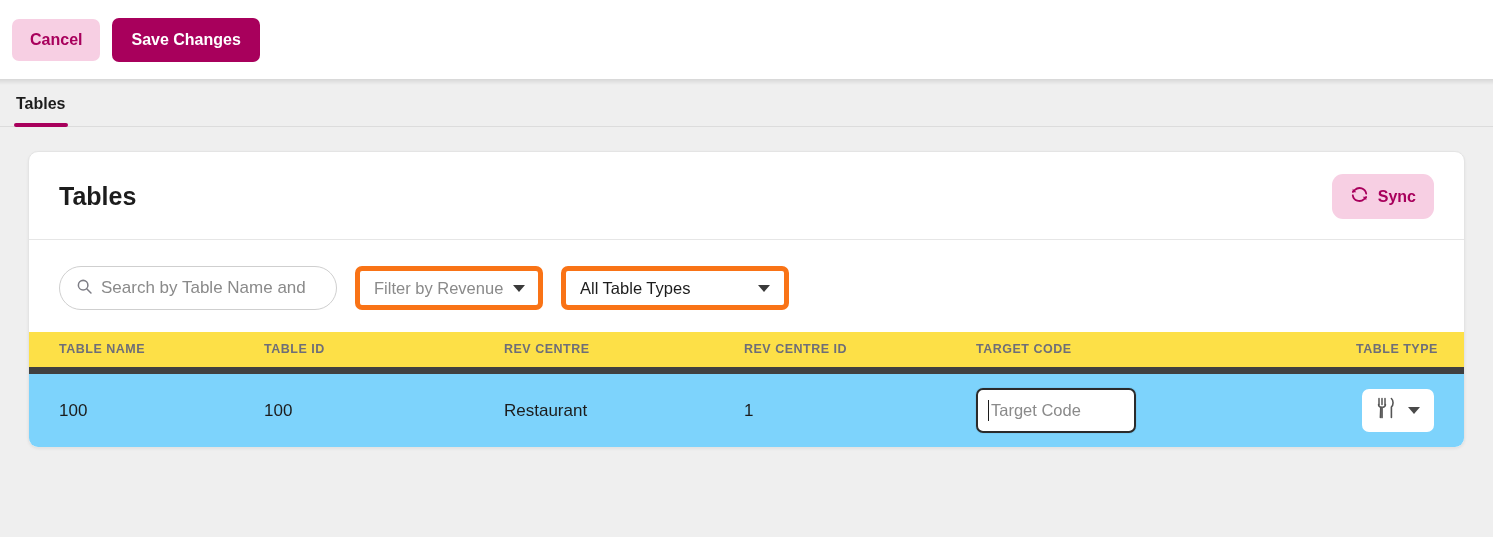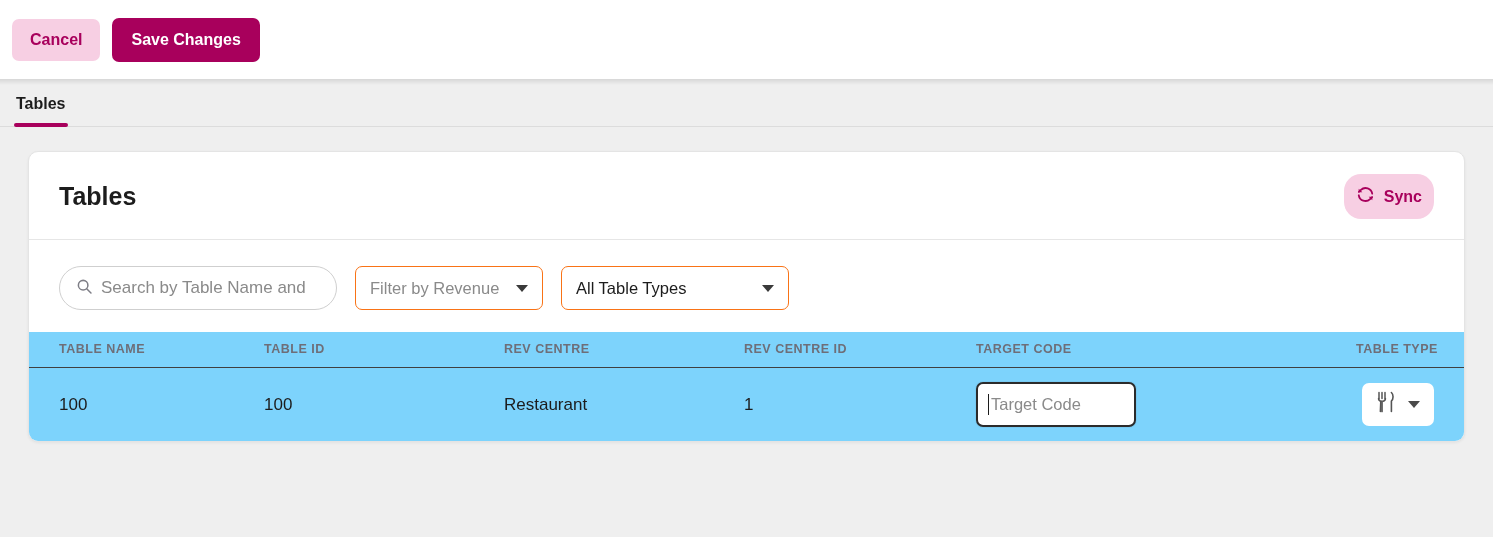--- a/index.html
+++ b/index.html
@@ -136,22 +136,22 @@
   .card-title {
     font-size: 25px;
     font-weight: bold;
     color: #1c1c1c;
   }
 
   .btn-sync {
     background: #f7cfe3;
     color: #a8005c;
     border: none;
-    border-radius: 17px;
-    padding: 11px 12px;
+    border-radius: 11px;
+    padding: 11px 18px;
     font-size: 16px;
     font-weight: bold;
     display: flex;
     align-items: center;
     gap: 9px;
     cursor: pointer;
     font-family: "Liberation Sans", sans-serif;
   }
 
   
@@ -175,21 +175,21 @@
     overflow: hidden;
   }
   .search-box .ph {
     font-size: 17px;
     color: #8a8a8a;
     white-space: nowrap;
   }
 
   .select-box {
     height: 44px;
-    border: 1px solid #f97316;
+    border: 5px solid #f97316;
     border-radius: 7px;
     display: flex;
     align-items: center;
     justify-content: space-between;
     gap: 10px;
     padding: 0 14px;
     background: #fff;
     cursor: pointer;
   }
   .select-box.revenue { width: 188px; }
@@ -208,22 +208,22 @@
   
   table { width: 100%; border-collapse: collapse; table-layout: fixed; }
 
   thead th {
     text-align: left;
     font-size: 12.5px;
     font-weight: bold;
     letter-spacing: 0.5px;
     color: #6e6e78;
     padding: 10px 0 11px 0;
-    border-bottom: 1px solid #404040;
-    background: #7dd3fc;
+    border-bottom: 7px solid #404040;
+    background: #fde047;
     white-space: nowrap;
   }
   thead th:first-child { padding-left: 30px; }
 
   tbody td {
     font-size: 17px;
     color: #1c1c1c;
     background: #7dd3fc;
     padding: 14px 0;
     vertical-align: middle;

